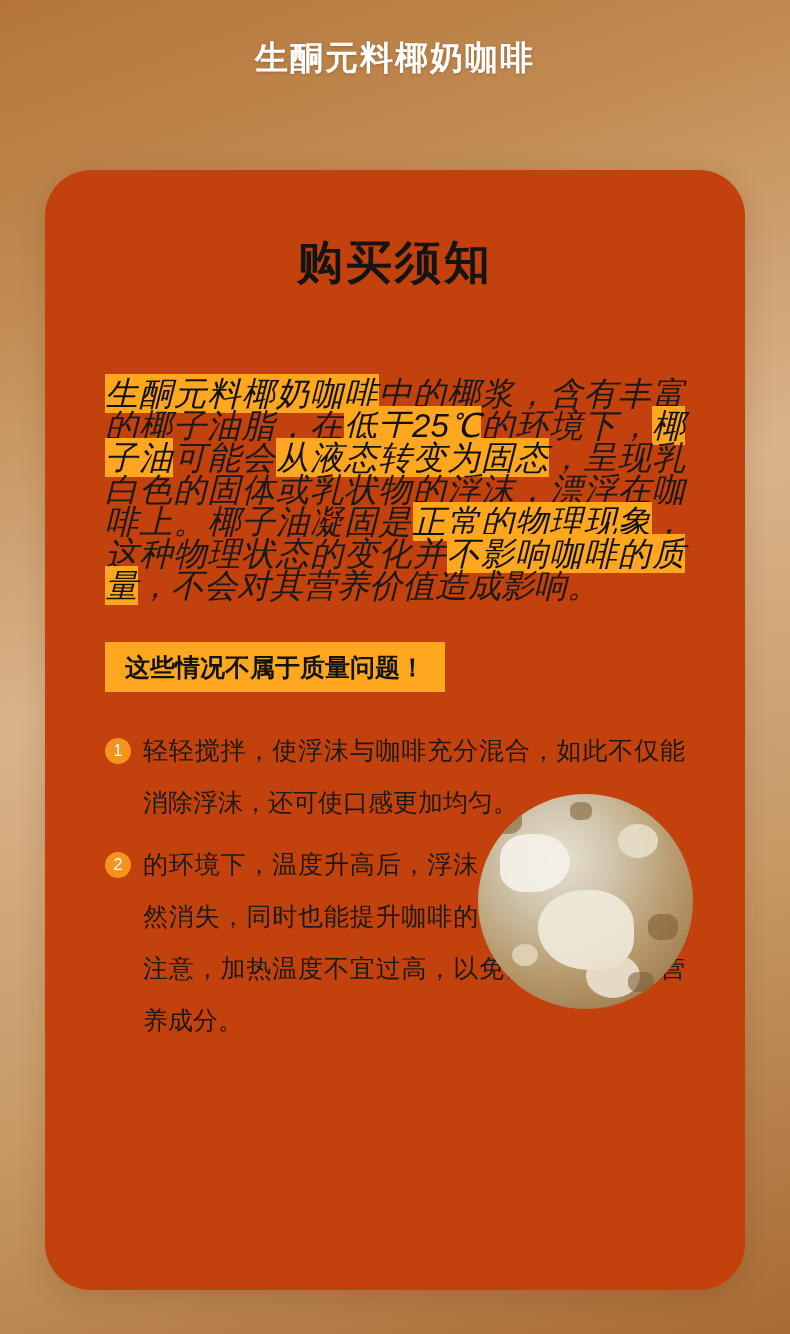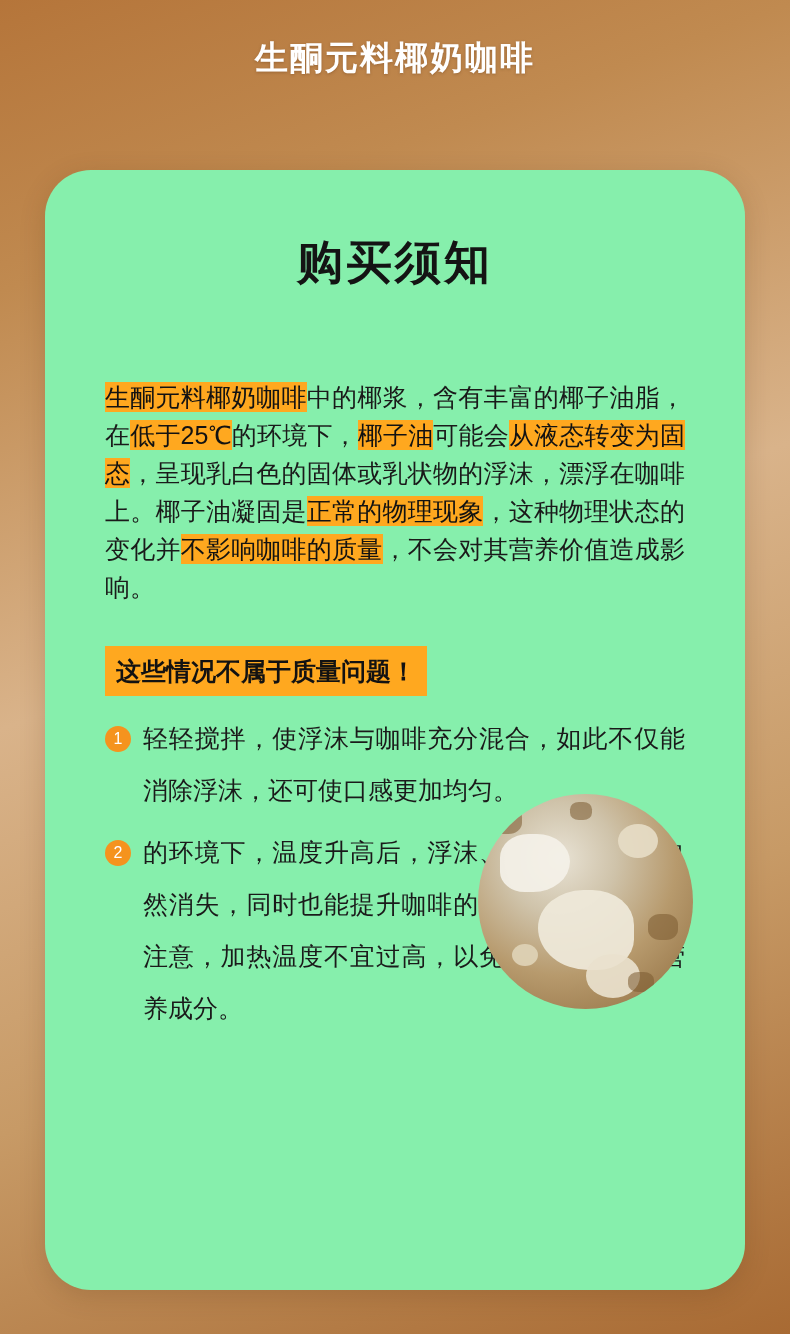--- a/index.html
+++ b/index.html
@@ -44,21 +44,21 @@
     text-shadow: 0 1px 2px rgba(90,50,20,0.3);
   }
 
   
   .card {
     position: absolute;
     left: 45px;
     top: 170px;
     width: 700px;
     height: 1120px;
-    background: #86efac;
+    background: #c2410c;
     border-radius: 46px;
     box-shadow: 0 6px 26px rgba(80,45,15,0.18);
     box-sizing: border-box;
     overflow: hidden;
   }
 
   .card-title {
     text-align: center;
     font-size: 46px;
     font-weight: bold;
@@ -100,44 +100,45 @@
     border-radius: 40%;
     background: #7a5a30;
     opacity: .55;
   }
   .photo .d1 { width: 34px; height: 28px; left: 10px; top: 12px; }
   .photo .d2 { width: 30px; height: 26px; left: 170px; top: 120px; }
   .photo .d3 { width: 22px; height: 18px; left: 92px; top: 8px; }
   .photo .d4 { width: 26px; height: 20px; left: 150px; top: 178px; }
 
   .para {
-    font-size: 25px;
-    line-height: 38px;
+    font-size: 33px;
+    line-height: 32px;
     color: #1a1a1a;
     text-align: justify;
+    font-style: italic;
   }
 
   mark.hl {
     background: #ffa81f;
     color: #121212;
     padding: 1px 0;
   }
 
   .notice {
     margin-top: 40px;
     font-size: 25px;
     line-height: 46px;
     font-weight: bold;
     color: #121212;
   }
   .notice span.hl-line {
     background: #ffa81f;
     display: inline-block;
-    padding: 2px 11px;
-    margin-bottom: 6px;
+    padding: 2px 20px;
+    margin-bottom: 22px;
   }
 
   .solution-title {
     margin-top: 46px;
     font-size: 25px;
     font-weight: bold;
     color: #121212;
   }
 
   .steps {

